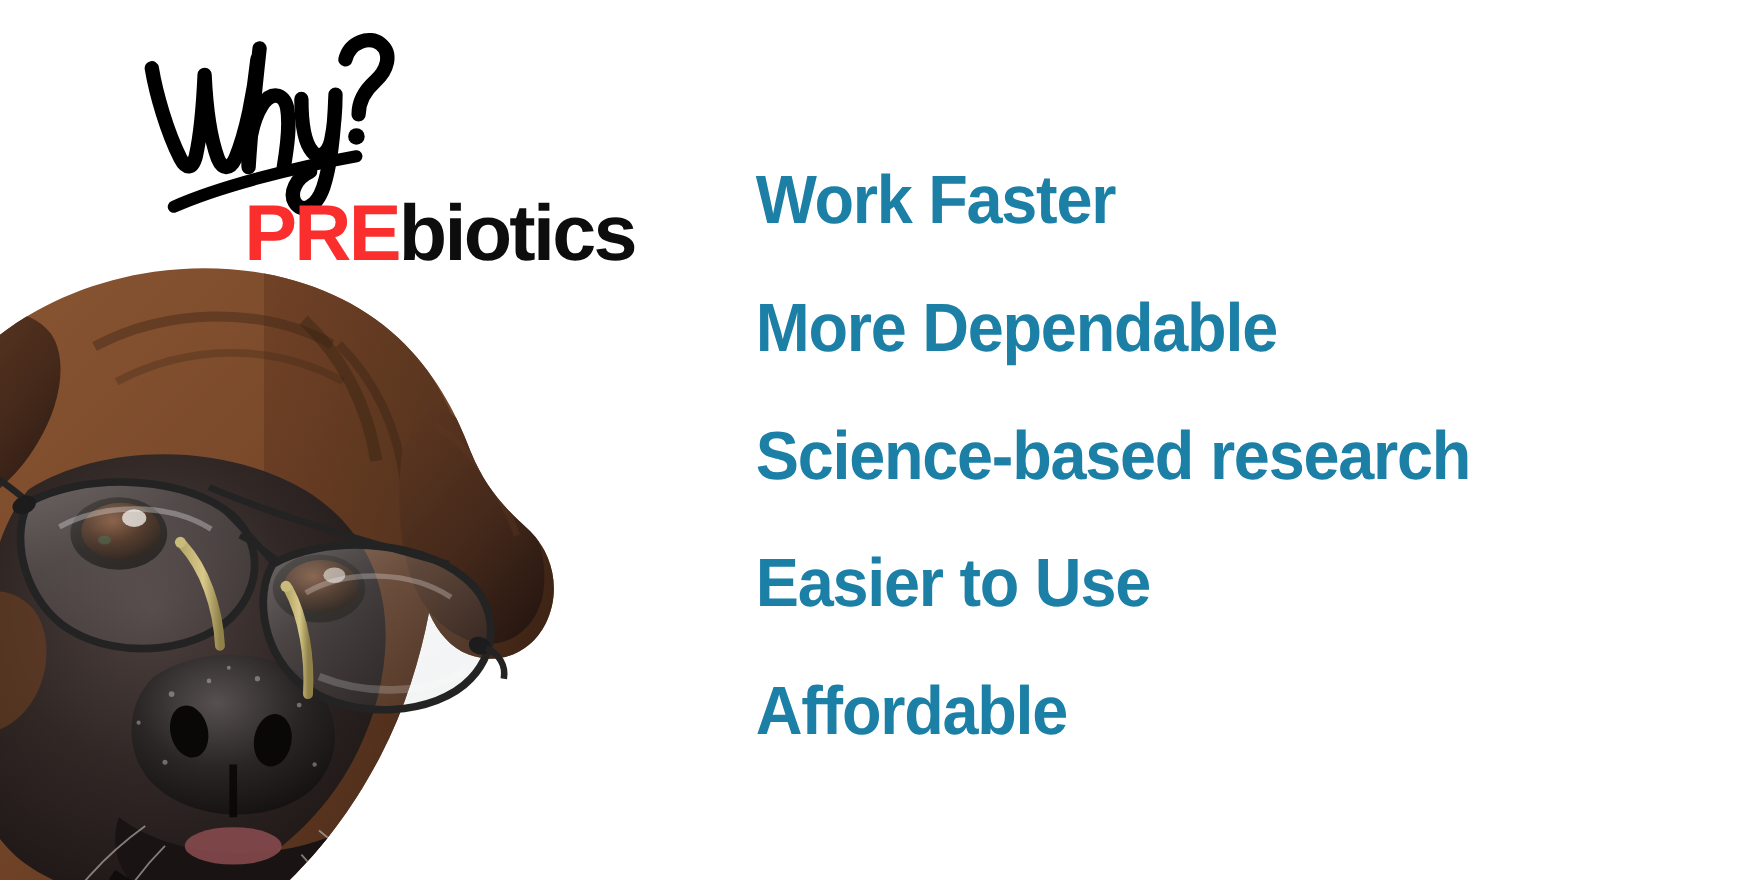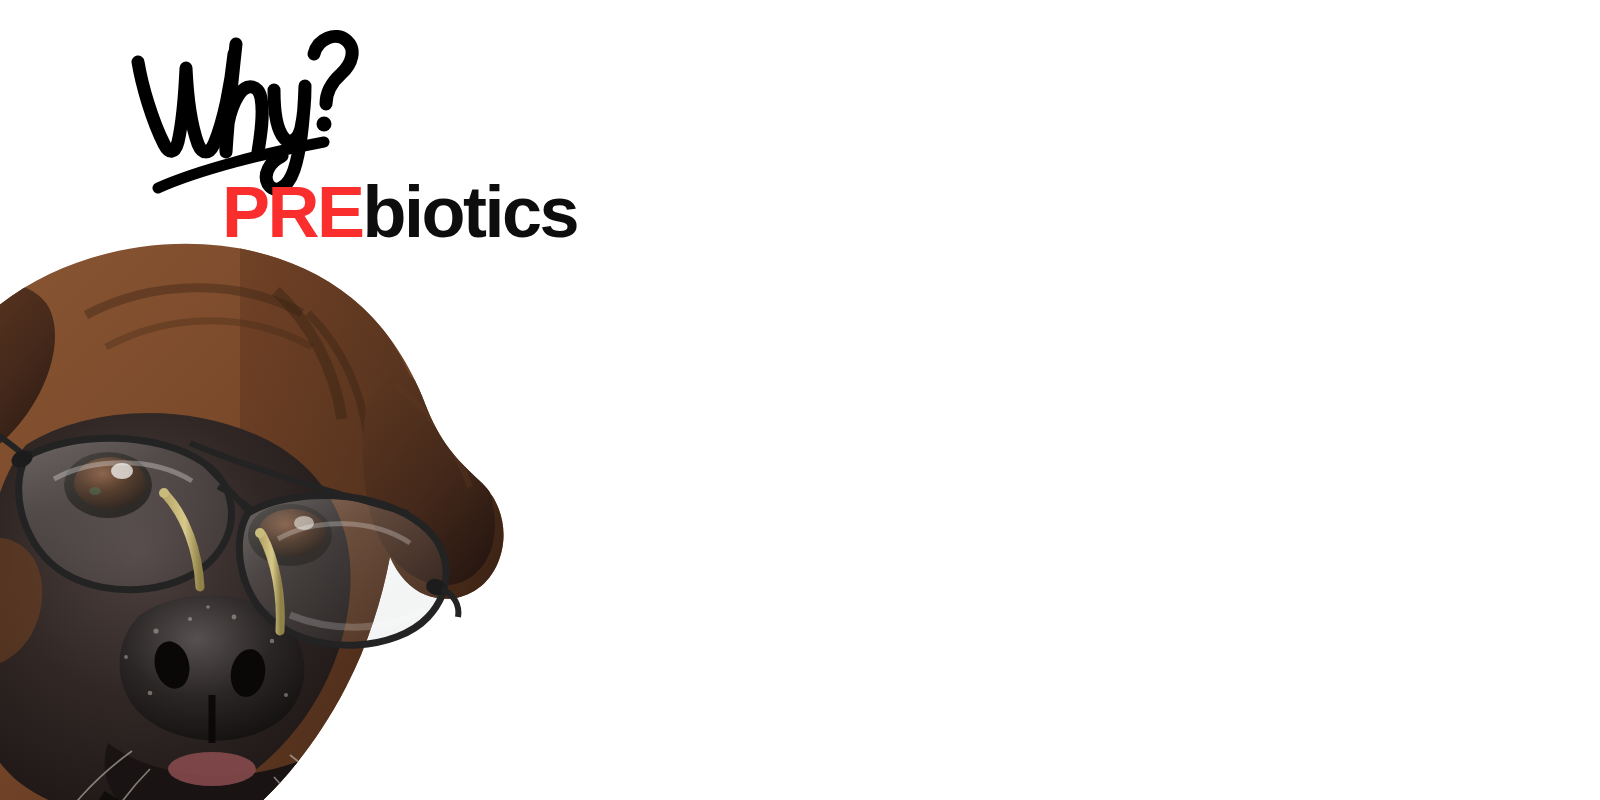--- a/index.html
+++ b/index.html
@@ -264,14 +264,21 @@
 
         <path d="M30 160 C 70 142, 140 124, 196 114" stroke-width="11"></path>
       </g>
     </svg>
   </div>
 
   <div class="wordmark">
     <span class="pre" style="color: rgb(251, 46, 46);">PRE</span><span class="biotics" style="color: rgb(13, 13, 13);">biotics</span>
   </div>
 
+  <div class="benefits">
+    <div class="benefit-line" style="color: rgb(27, 127, 166);">Work Faster</div>
+    <div class="benefit-line" style="color: rgb(27, 127, 166);">More Dependable</div>
+    <div class="benefit-line" style="color: rgb(27, 127, 166);">Science-based research</div>
+    <div class="benefit-line" style="color: rgb(27, 127, 166);">Easier to Use</div>
+    <div class="benefit-line" style="color: rgb(27, 127, 166);">Affordable</div>
+  </div>
 
 </div>
 
 </body></html>

